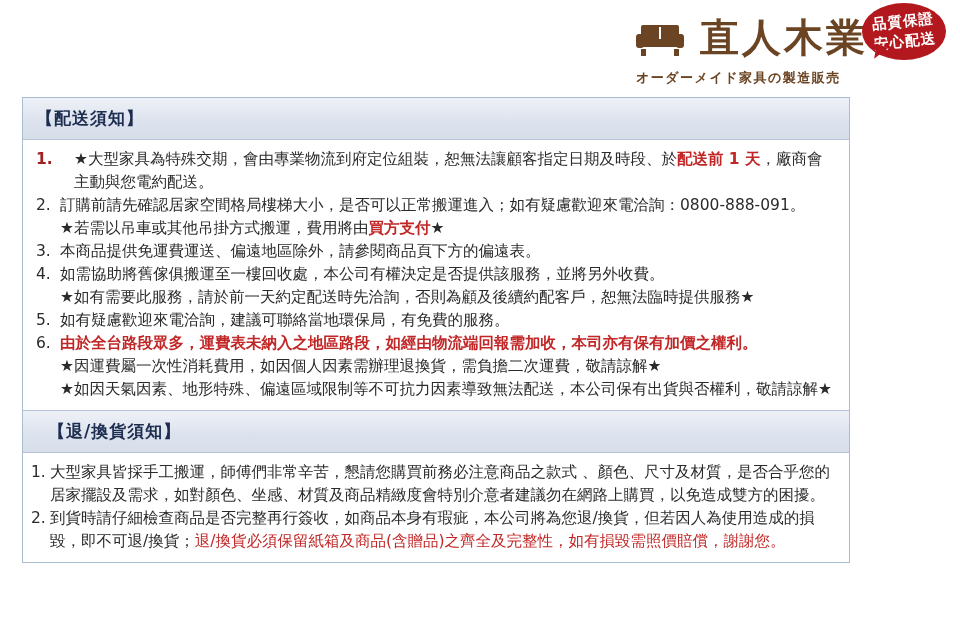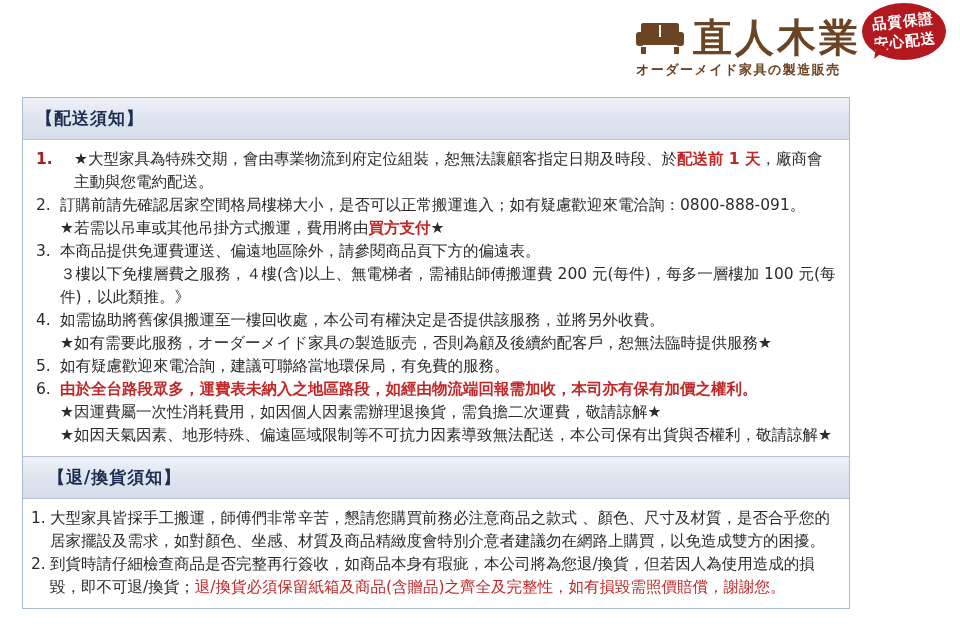--- a/index.html
+++ b/index.html
@@ -10,30 +10,30 @@
     --dark-red:#a02121;
     --header-text:#1d2d50;
     --box-border:#a8bccf;
   }
   *{margin:0;padding:0;box-sizing:border-box;}
   html,body{width:960px;height:633px;background:#ffffff;overflow:hidden;}
   body{font-family:"DejaVu Sans","Liberation Sans",sans-serif;position:relative;color:#2b2b2b;}
 
   
   .logo{position:absolute;top:18px;left:636px;width:310px;}
-  .brand-row{display:flex;align-items:center;gap:9px;}
+  .brand-row{display:flex;align-items:flex-end;gap:16px;}
   .sofa{width:48px;height:32px;flex:none;margin-top:2px;}
   .brand-name{
     font-family:"DejaVu Serif","Liberation Serif",serif;
     font-weight:bold;font-size:39px;line-height:1;
     color:var(--brand-brown);letter-spacing:3px;white-space:nowrap;
   }
   .brand-tagline{
     font-size:13px;color:var(--brand-brown);letter-spacing:1.5px;
-    margin-top:4px;white-space:nowrap;font-weight:bold;
+    margin-top:12px;white-space:nowrap;font-weight:bold;
   }
   .badge{
     position:absolute;top:3px;right:14px;width:84px;height:57px;
     background:var(--badge-red);border-radius:50%;
     display:flex;flex-direction:column;align-items:center;justify-content:center;
     color:#fff;font-weight:bold;font-size:14.5px;line-height:1.35;
     letter-spacing:1px;z-index:2;
   }
   .badge-text{transform:rotate(-6deg);text-align:center;}
   .badge::after{
@@ -107,28 +107,27 @@
         <div class="num">2.</div>
         <div class="body">
           <div class="para"><span class="seg-n">訂購前請先確認居家空間格局樓梯大小，是否可以正常搬運進入；如有疑慮歡迎來電洽詢：0800-888-091。</span></div>
           <div class="para"><span class="seg-n">★若需以吊車或其他吊掛方式搬運，費用將由</span><span class="seg-rb">買方支付</span><span class="seg-n">★</span></div>
         </div>
       </div>
       <div class="item">
         <div class="num">3.</div>
         <div class="body">
           <div class="para"><span class="seg-n">本商品提供免運費運送、偏遠地區除外，請參閱商品頁下方的偏遠表。</span></div>
-          <div class="para"><span class="seg-n">３樓以下免樓層費之服務，４樓(含)以上、無電梯者，需補貼師傅搬運費 200 元(每件)，每多一層樓加 100 元(每件)，以此類推。》</span></div>
         </div>
       </div>
       <div class="item">
         <div class="num">4.</div>
         <div class="body">
           <div class="para"><span class="seg-n">如需協助將舊傢俱搬運至一樓回收處，本公司有權決定是否提供該服務，並將另外收費。</span></div>
-          <div class="para"><span class="seg-n">★如有需要此服務，オーダーメイド家具の製造販売，否則為顧及後續約配客戶，恕無法臨時提供服務★</span></div>
+          <div class="para"><span class="seg-n">★如有需要此服務，請於前一天約定配送時先洽詢，否則為顧及後續約配客戶，恕無法臨時提供服務★</span></div>
         </div>
       </div>
       <div class="item">
         <div class="num">5.</div>
         <div class="body">
           <div class="para"><span class="seg-n">如有疑慮歡迎來電洽詢，建議可聯絡當地環保局，有免費的服務。</span></div>
         </div>
       </div>
       <div class="item">
         <div class="num">6.</div>

